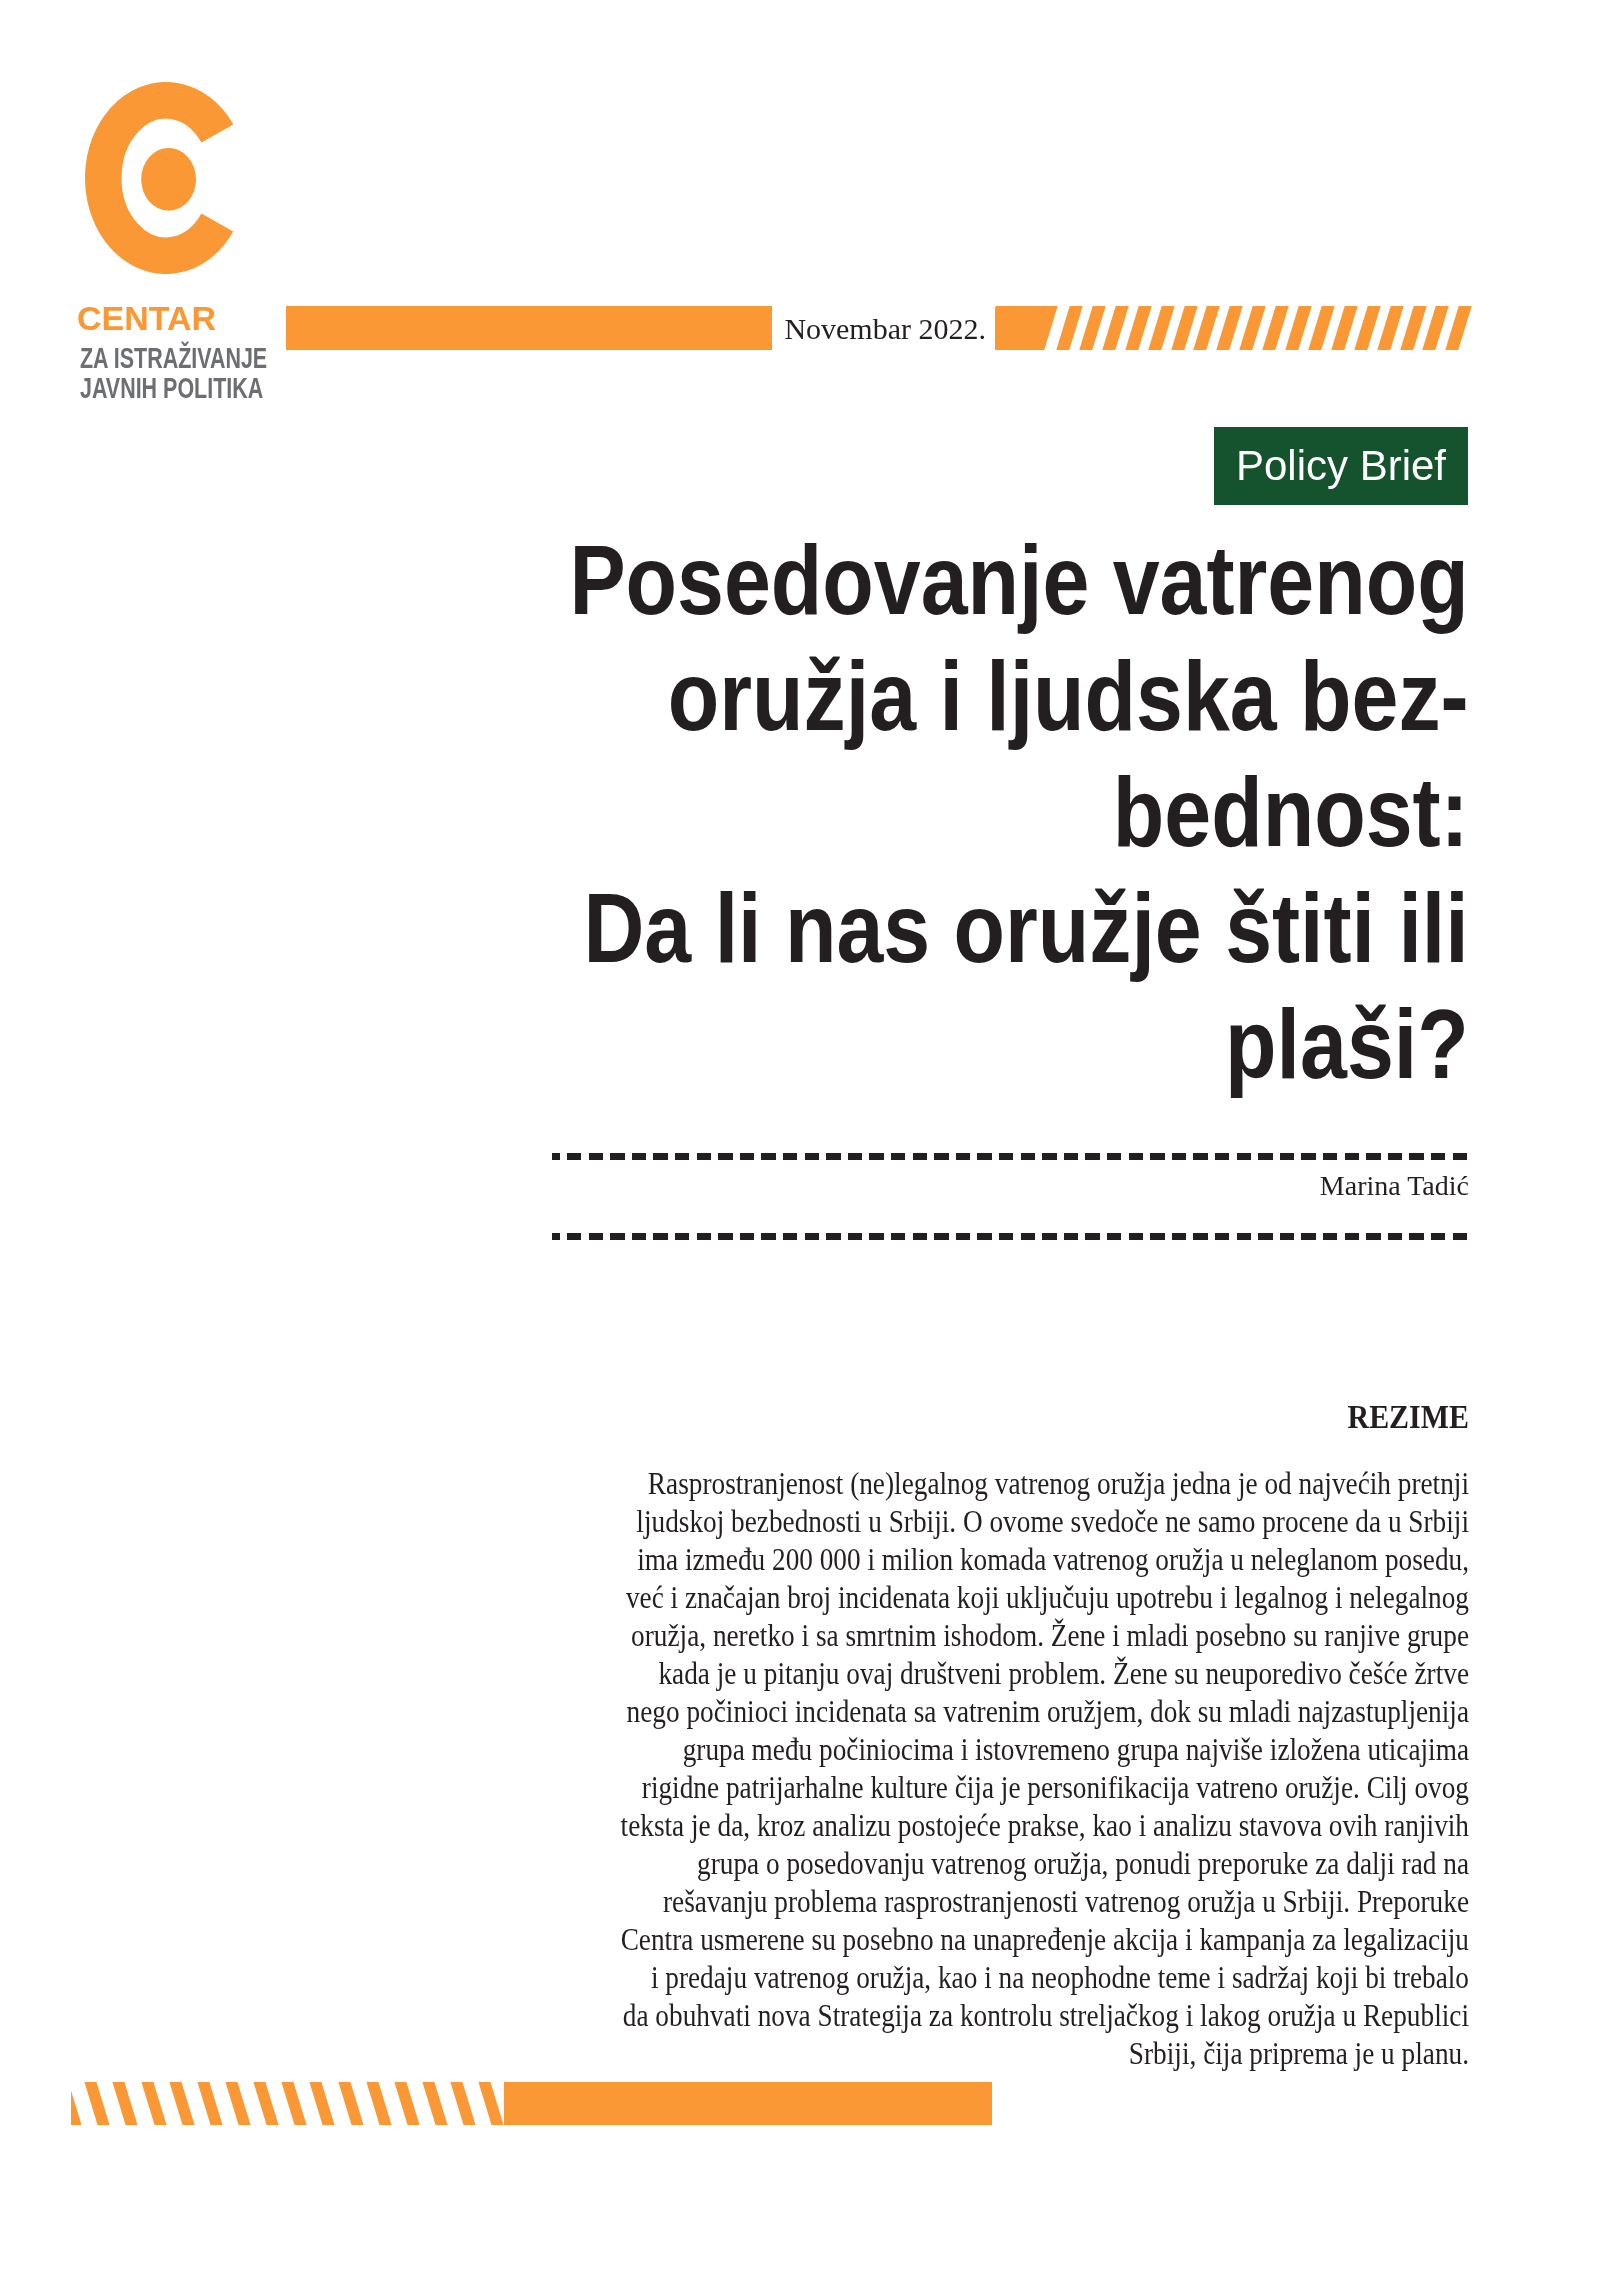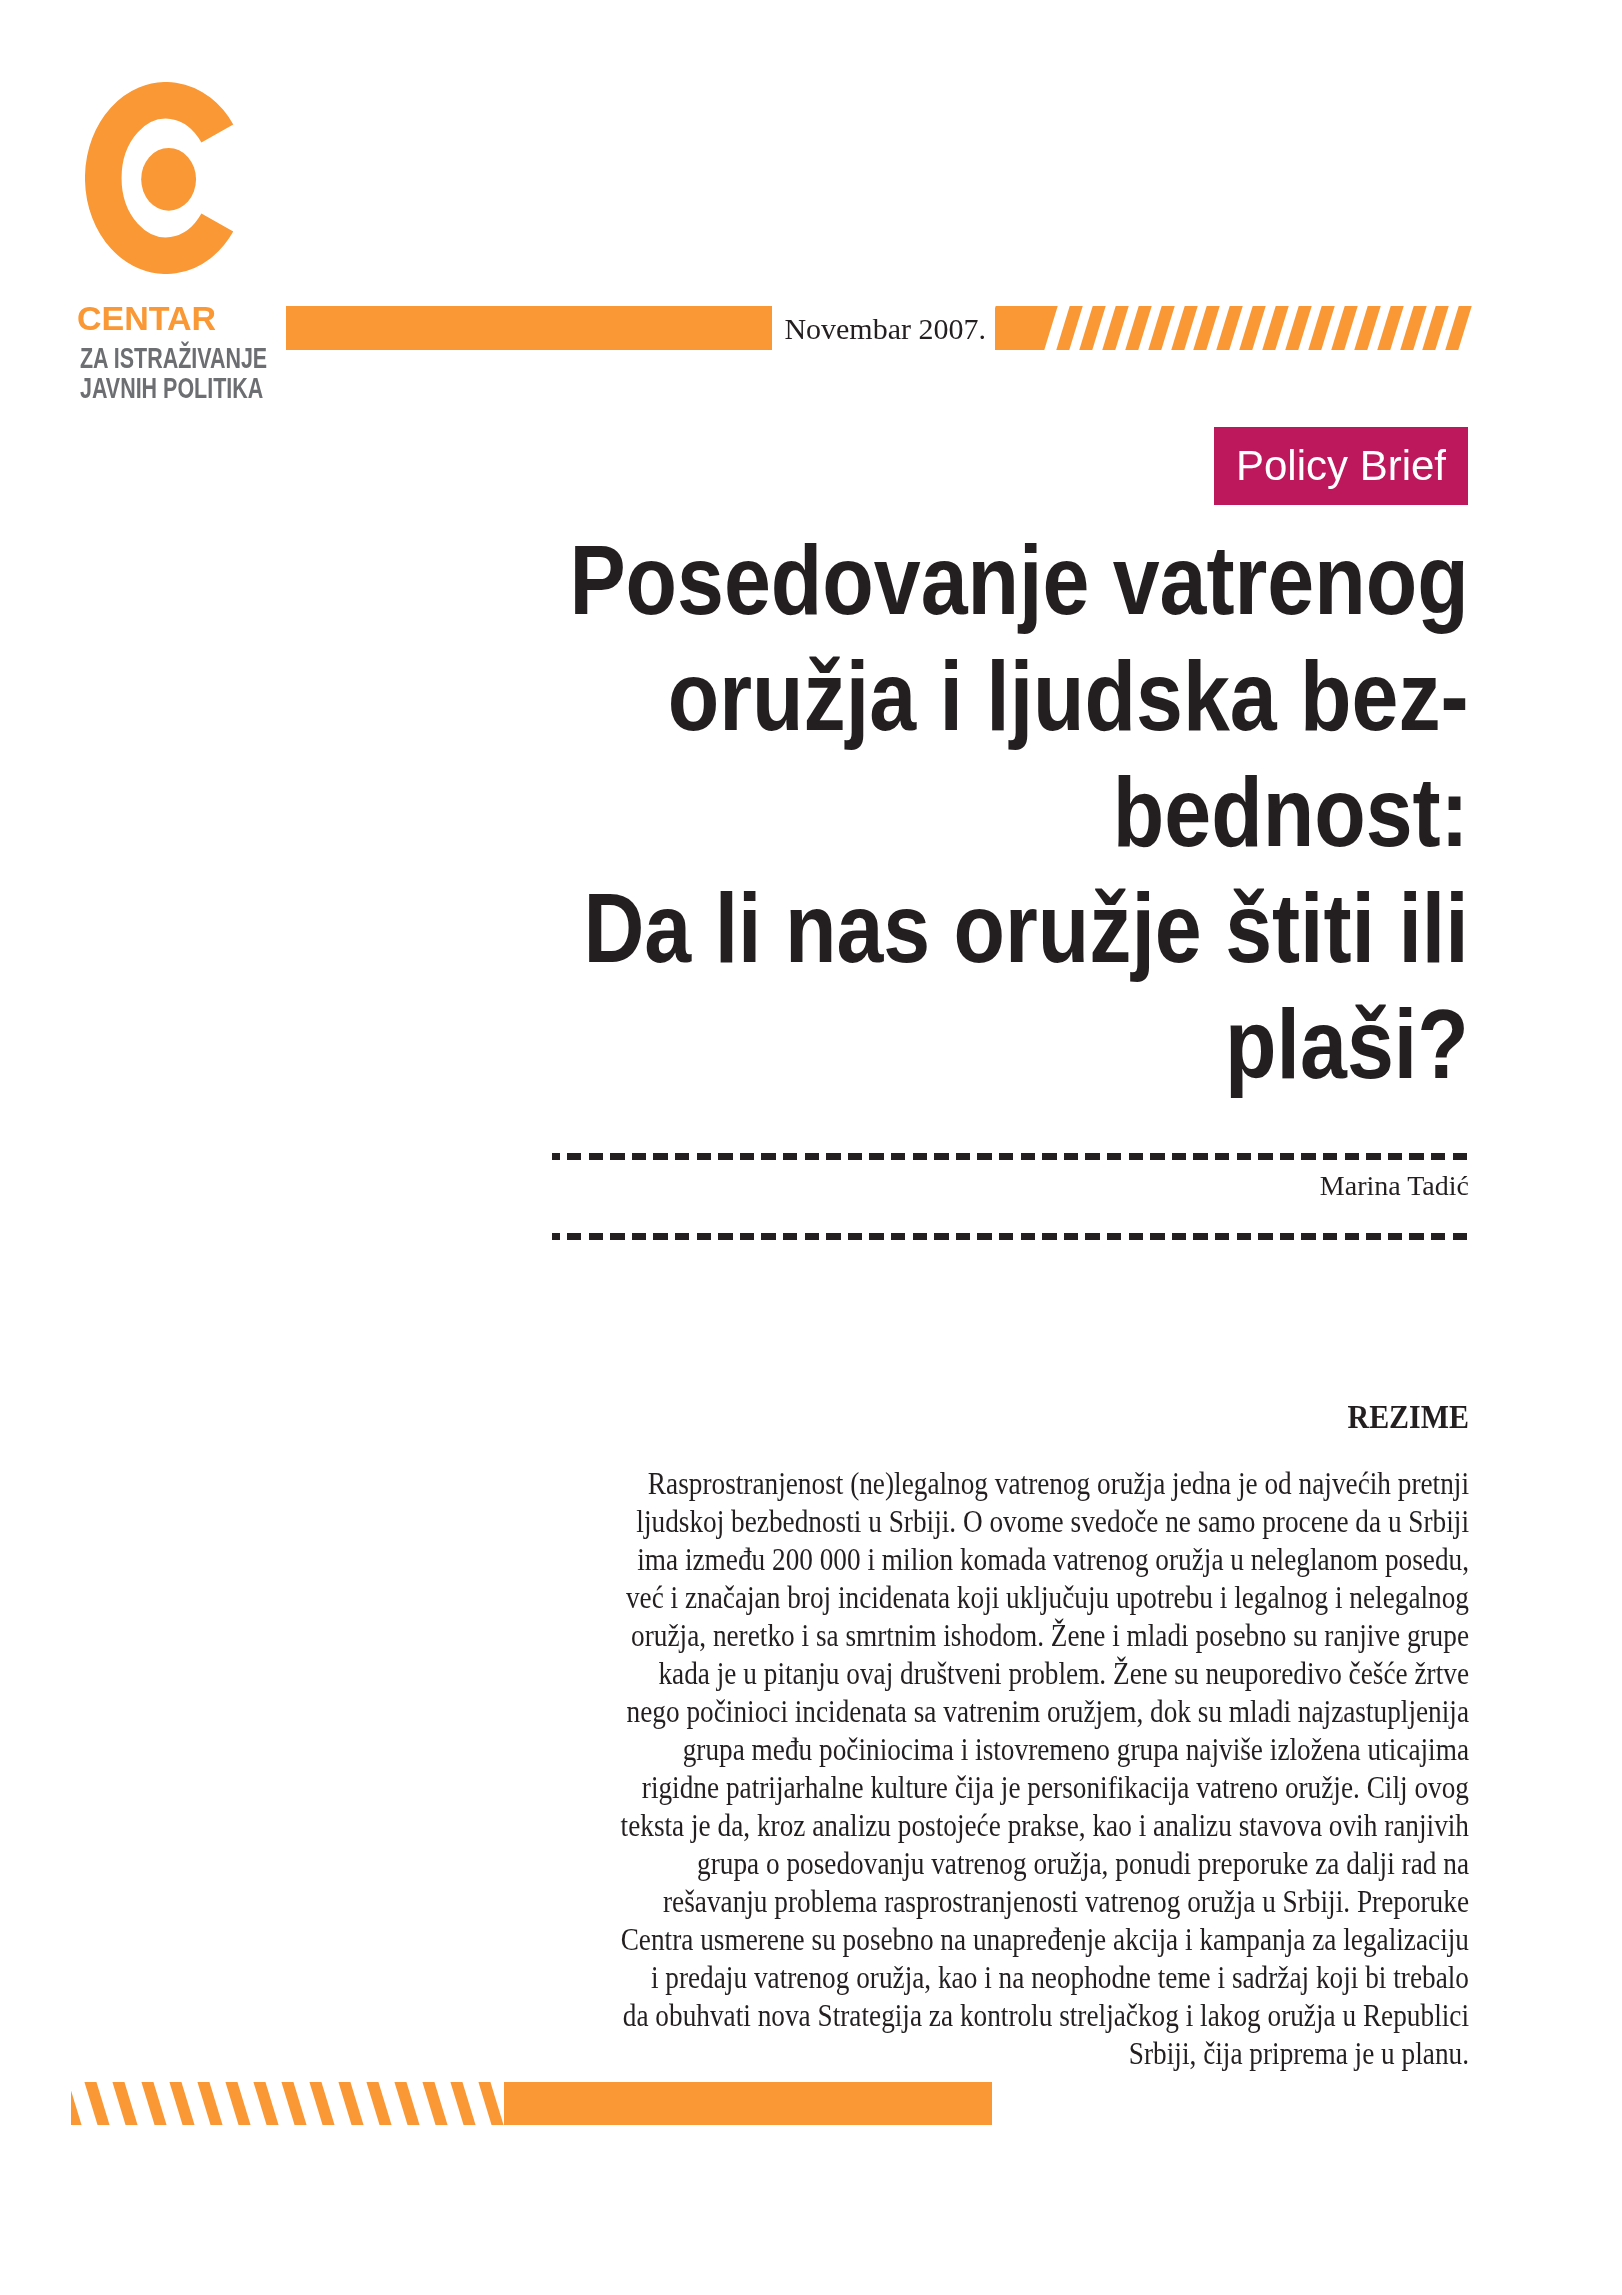--- a/index.html
+++ b/index.html
@@ -36,21 +36,21 @@
   }
   #header-stripes{position:absolute;left:995px;top:306px;width:489px;height:44px;overflow:hidden;}
   .stripe-h{position:absolute;top:0;height:44px;background:#F99834;transform:skewX(-17deg);}
   #footer-stripes{position:absolute;left:71px;top:2082px;width:440px;height:43px;overflow:hidden;}
   .stripe-f{position:absolute;top:0;height:43px;background:#F99834;transform:skewX(17deg);}
   #footer-bar{position:absolute;left:504px;top:2082px;width:488px;height:43px;background:#F99834;}
 
   
   #badge{
     position:absolute;left:1214px;top:427px;width:254px;height:78px;
-    background:#be185d;display:flex;align-items:center;justify-content:center;
+    background:#14532d;display:flex;align-items:center;justify-content:center;
   }
   #badge span{
     font-family:"Liberation Sans", sans-serif;font-weight:400;
     font-size:42px;color:#ffffff;line-height:1;
   }
 
   
   #doc-title{
     position:absolute;right:154px;top:522px;
     font-family:"Liberation Sans", sans-serif;font-weight:700;
@@ -91,21 +91,21 @@
 
   <svg id="logo-mark" viewBox="0 0 248 294" xmlns="http://www.w3.org/2000/svg">
     <path d="M 202.6 78.8 A 96 119 0 1 0 202.6 215.2" fill="none" stroke="#F99834" stroke-width="56"></path>
     <ellipse cx="128" cy="149" rx="42" ry="48" fill="#F99834"></ellipse>
   </svg>
   <div id="logo-name">CENTAR</div>
   <div id="logo-sub2" class="logo-sub">ZA ISTRAŽIVANJE</div>
   <div id="logo-sub3" class="logo-sub">JAVNIH POLITIKA</div>
 
   <div id="header-bar"></div>
-  <div id="header-date">Novembar 2007.</div>
+  <div id="header-date">Novembar 2022.</div>
   <div id="header-stripes">
       <div class="stripe-h" style="left: -6.5px; width: 62px;"></div>
       <div class="stripe-h" style="left: 68px; width: 13px;"></div>
       <div class="stripe-h" style="left: 91px; width: 13px;"></div>
       <div class="stripe-h" style="left: 114px; width: 13px;"></div>
       <div class="stripe-h" style="left: 137px; width: 13px;"></div>
       <div class="stripe-h" style="left: 160px; width: 13px;"></div>
       <div class="stripe-h" style="left: 183px; width: 13px;"></div>
       <div class="stripe-h" style="left: 205px; width: 13px;"></div>
       <div class="stripe-h" style="left: 228px; width: 13px;"></div>

